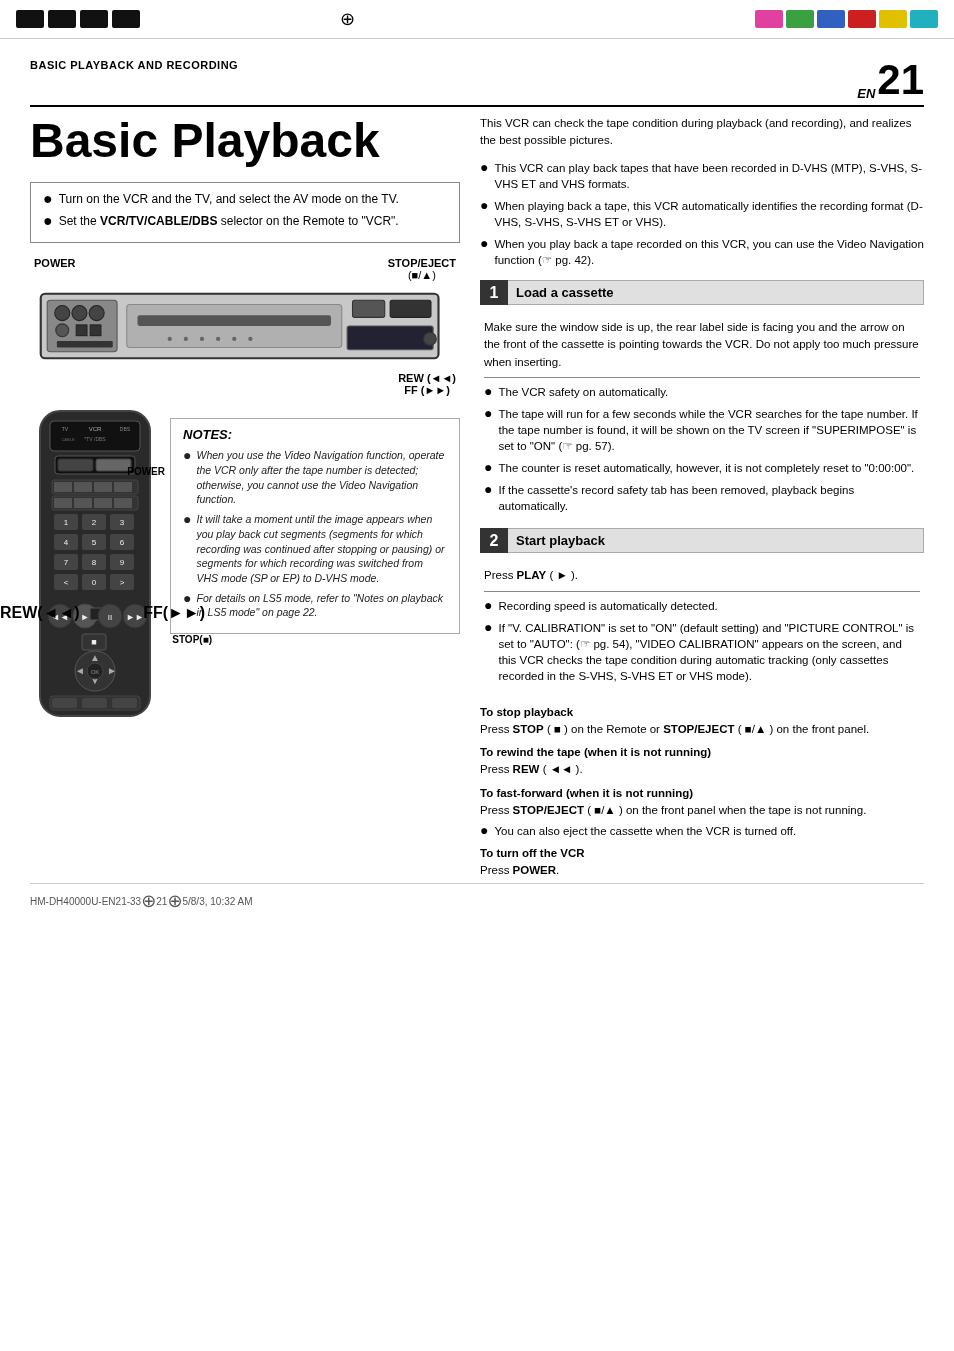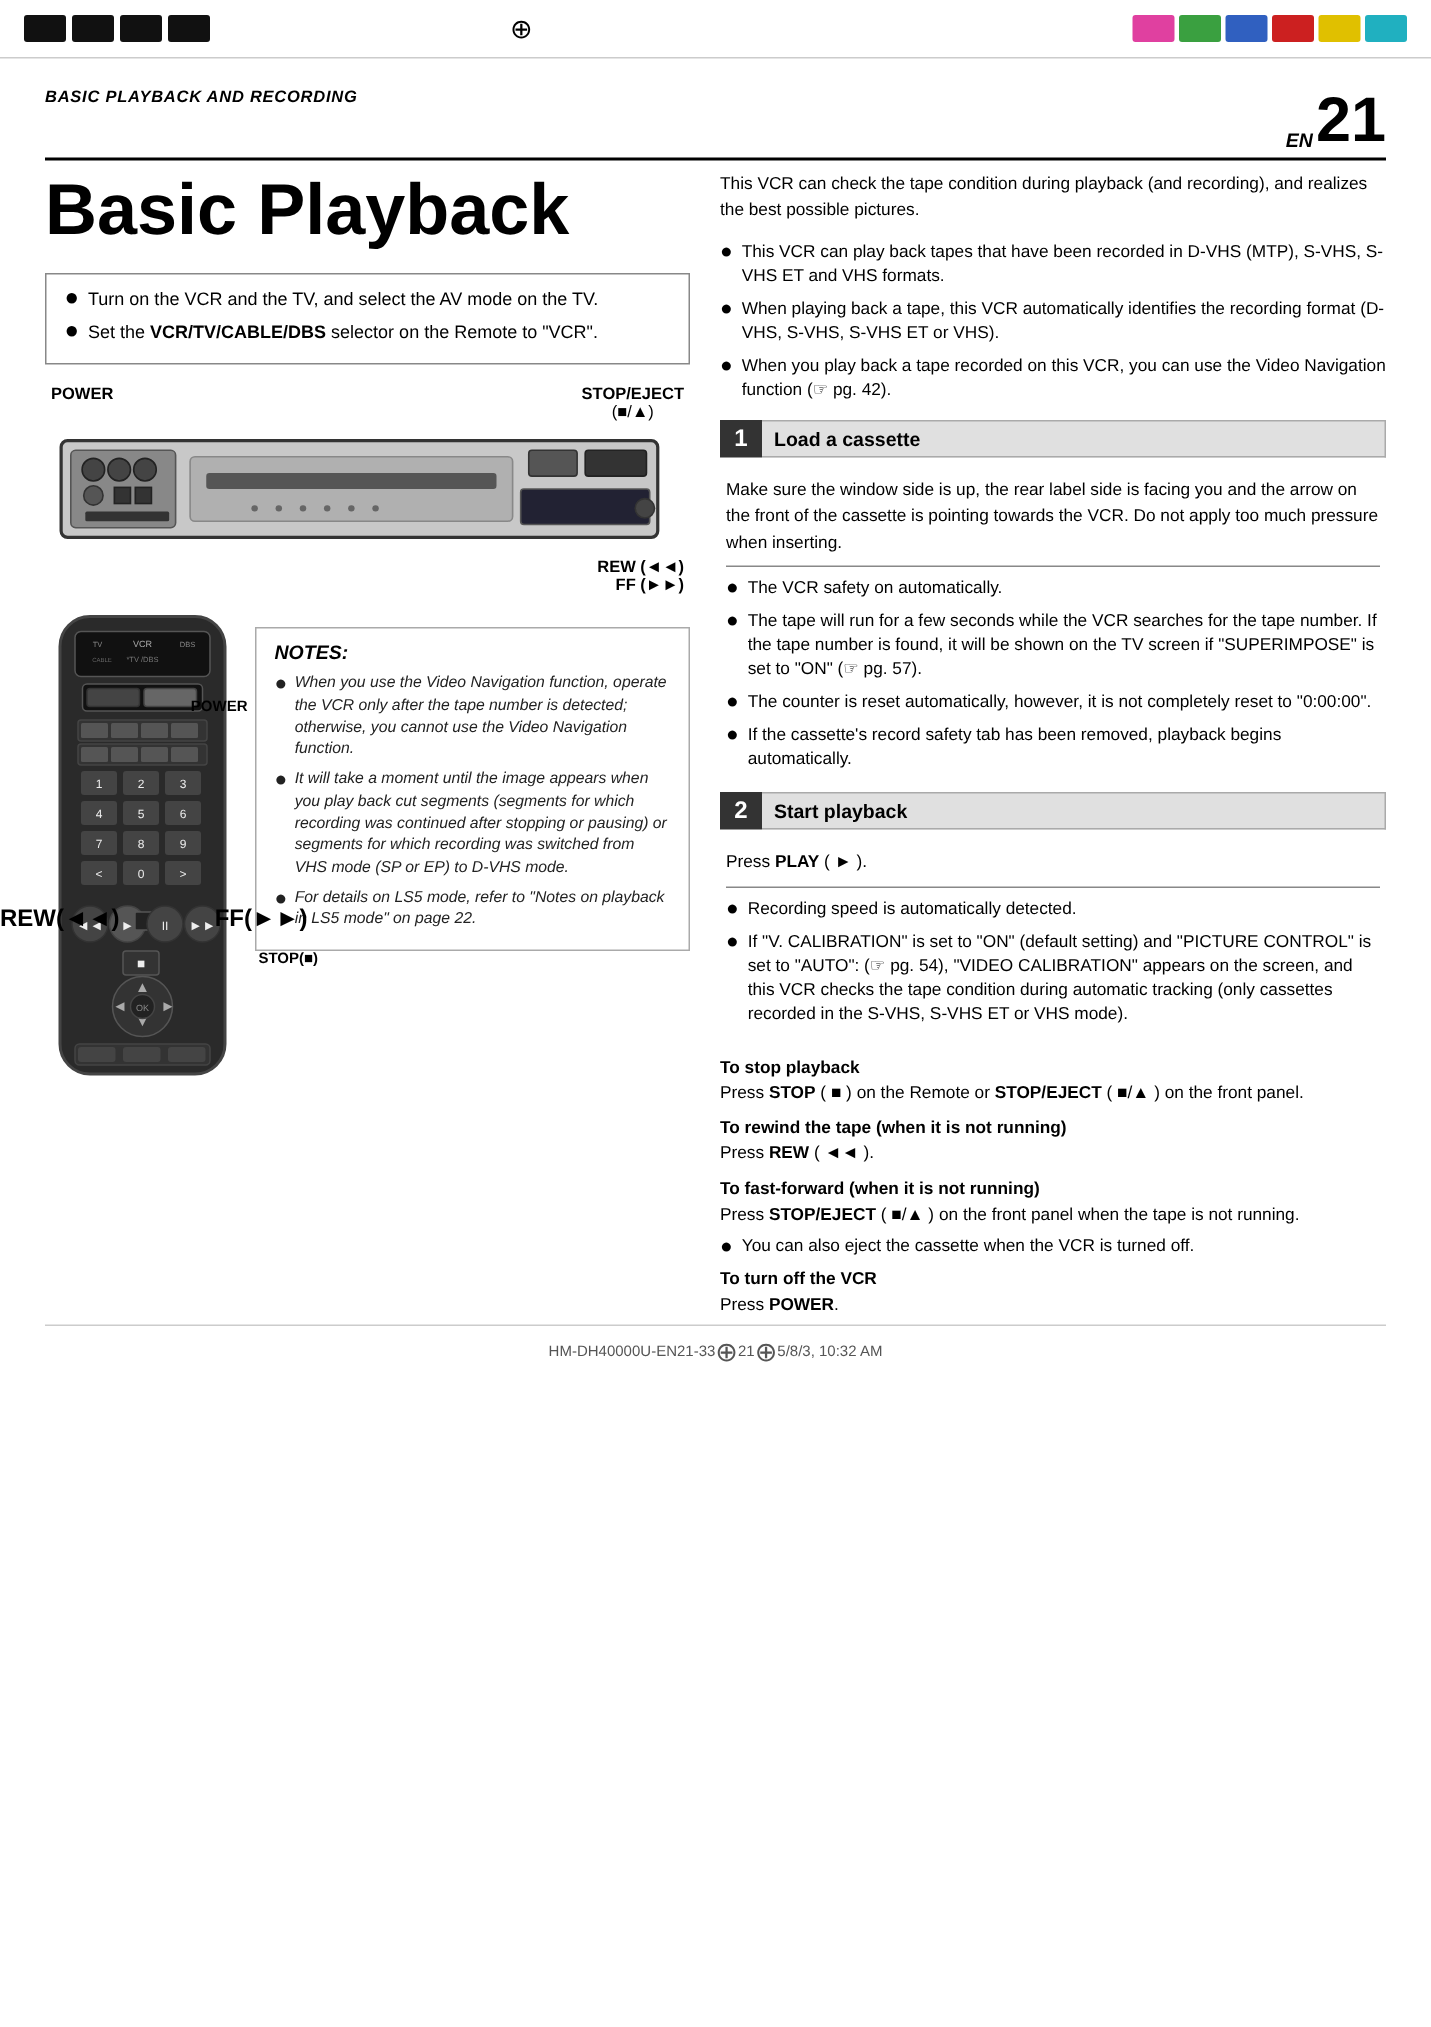--- a/index.html
+++ b/index.html
@@ -55,21 +55,20 @@
       display: flex;
       justify-content: space-between;
       align-items: flex-start;
       border-bottom: 2px solid #000;
       padding-bottom: 4px;
       margin-bottom: 8px;
     }
     .section-title {
       font-size: 11px;
       font-weight: bold;
-      font-style: italic;
       letter-spacing: 0.5px;
     }
     .page-number-block {
       display: flex;
       align-items: flex-end;
       gap: 2px;
     }
     .en-label {
       font-size: 13px;
       font-style: italic;
@@ -205,21 +204,21 @@
     }
     .subsection-content {
       font-size: 11.5px;
       line-height: 1.5;
       margin-bottom: 4px;
     }
 
     
     .page-footer {
       display: flex;
-      justify-content: center;
+      justify-content: flex-start;
       align-items: center;
       border-top: 1px solid #ccc;
       margin-top: auto;
       padding-top: 6px;
       font-size: 10px;
       color: #555;
     }
 
     
     .divider { border-top: 1px solid #888; margin: 6px 0; }
@@ -314,21 +313,21 @@
           <rect x="300" y="16" width="30" height="16" rx="2" fill="#555" stroke="#333"></rect>
           <rect x="335" y="16" width="38" height="16" rx="2" fill="#333" stroke="#222"></rect>
 
           <rect x="295" y="40" width="80" height="22" rx="2" fill="#223" stroke="#555"></rect>
 
           <circle cx="372" cy="52" r="6" fill="#444" stroke="#333"></circle>
         </svg>
 
         
         <div style="display:flex; justify-content:flex-end; gap:8px; font-size:11px; font-weight:bold; padding-right:4px;">
-          <div style="text-align:right;">
+          <div style="text-align:center;">
             <div>REW (◄◄)</div>
             <div>FF (►►)</div>
           </div>
         </div>
       </div>
 
       <div style="display:flex; gap:10px; margin-top:8px;">
 
         <div style="position:relative; width:130px;">
           <svg width="130" height="320" viewBox="0 0 130 320" xmlns="http://www.w3.org/2000/svg">

